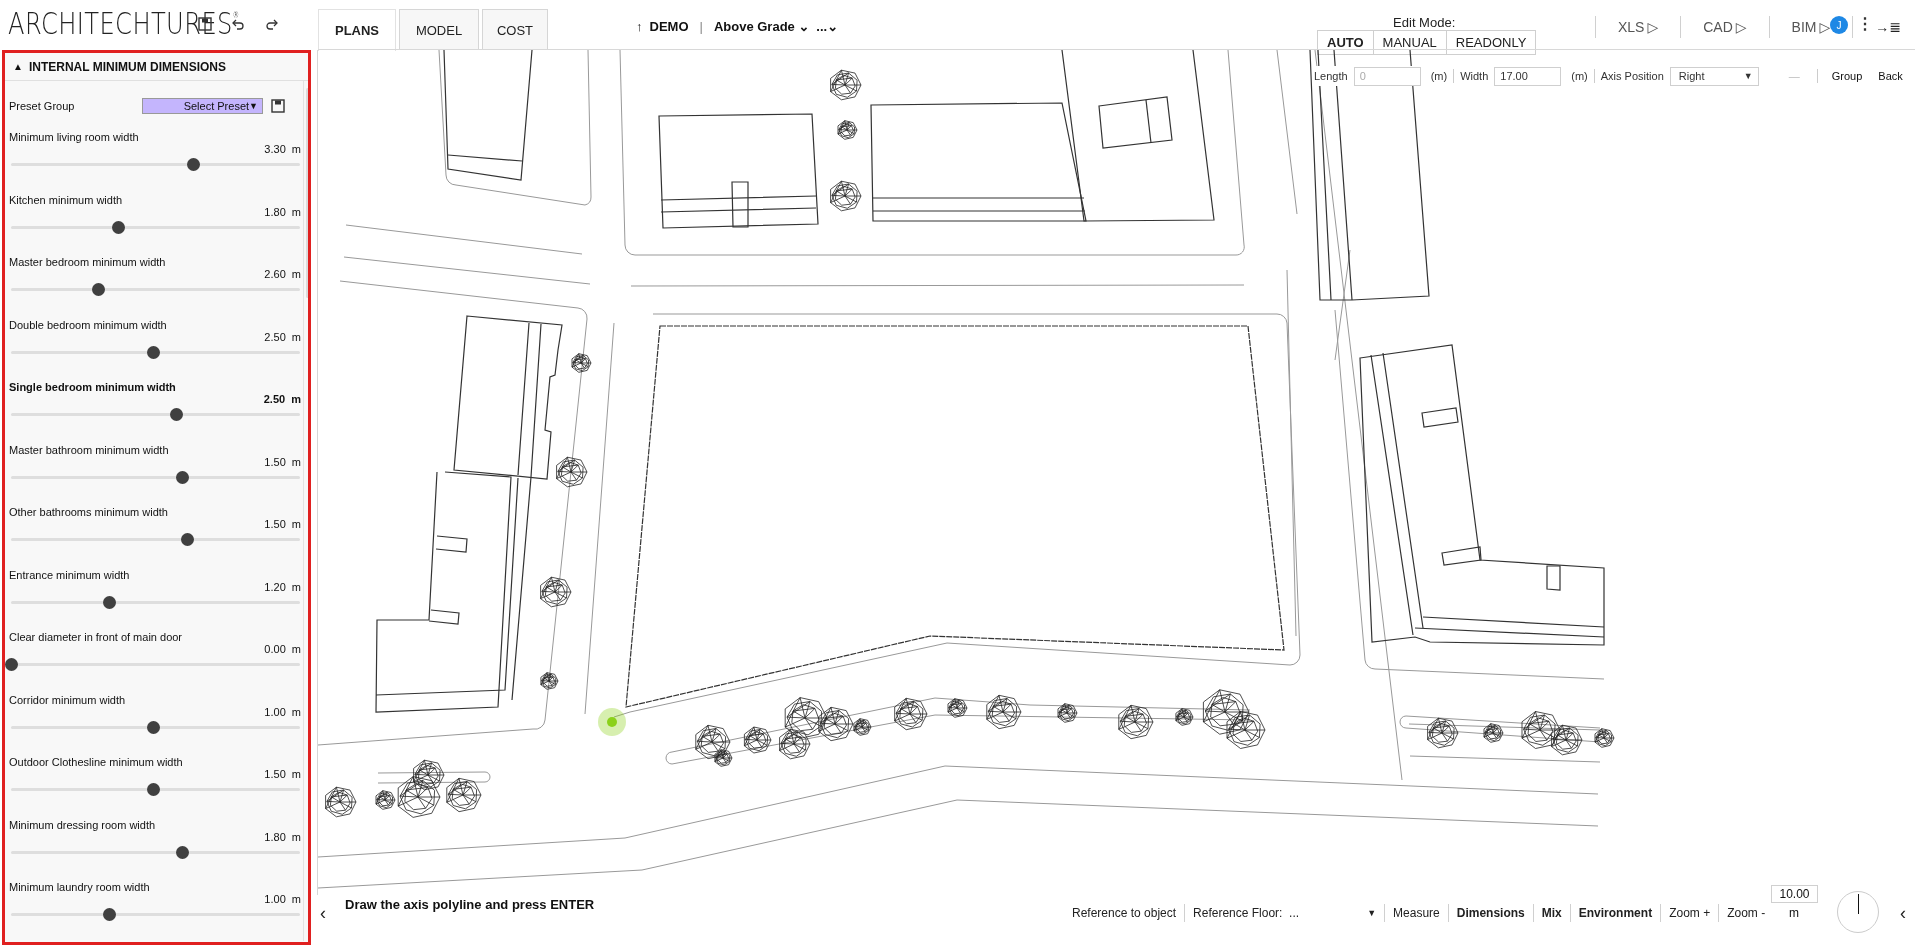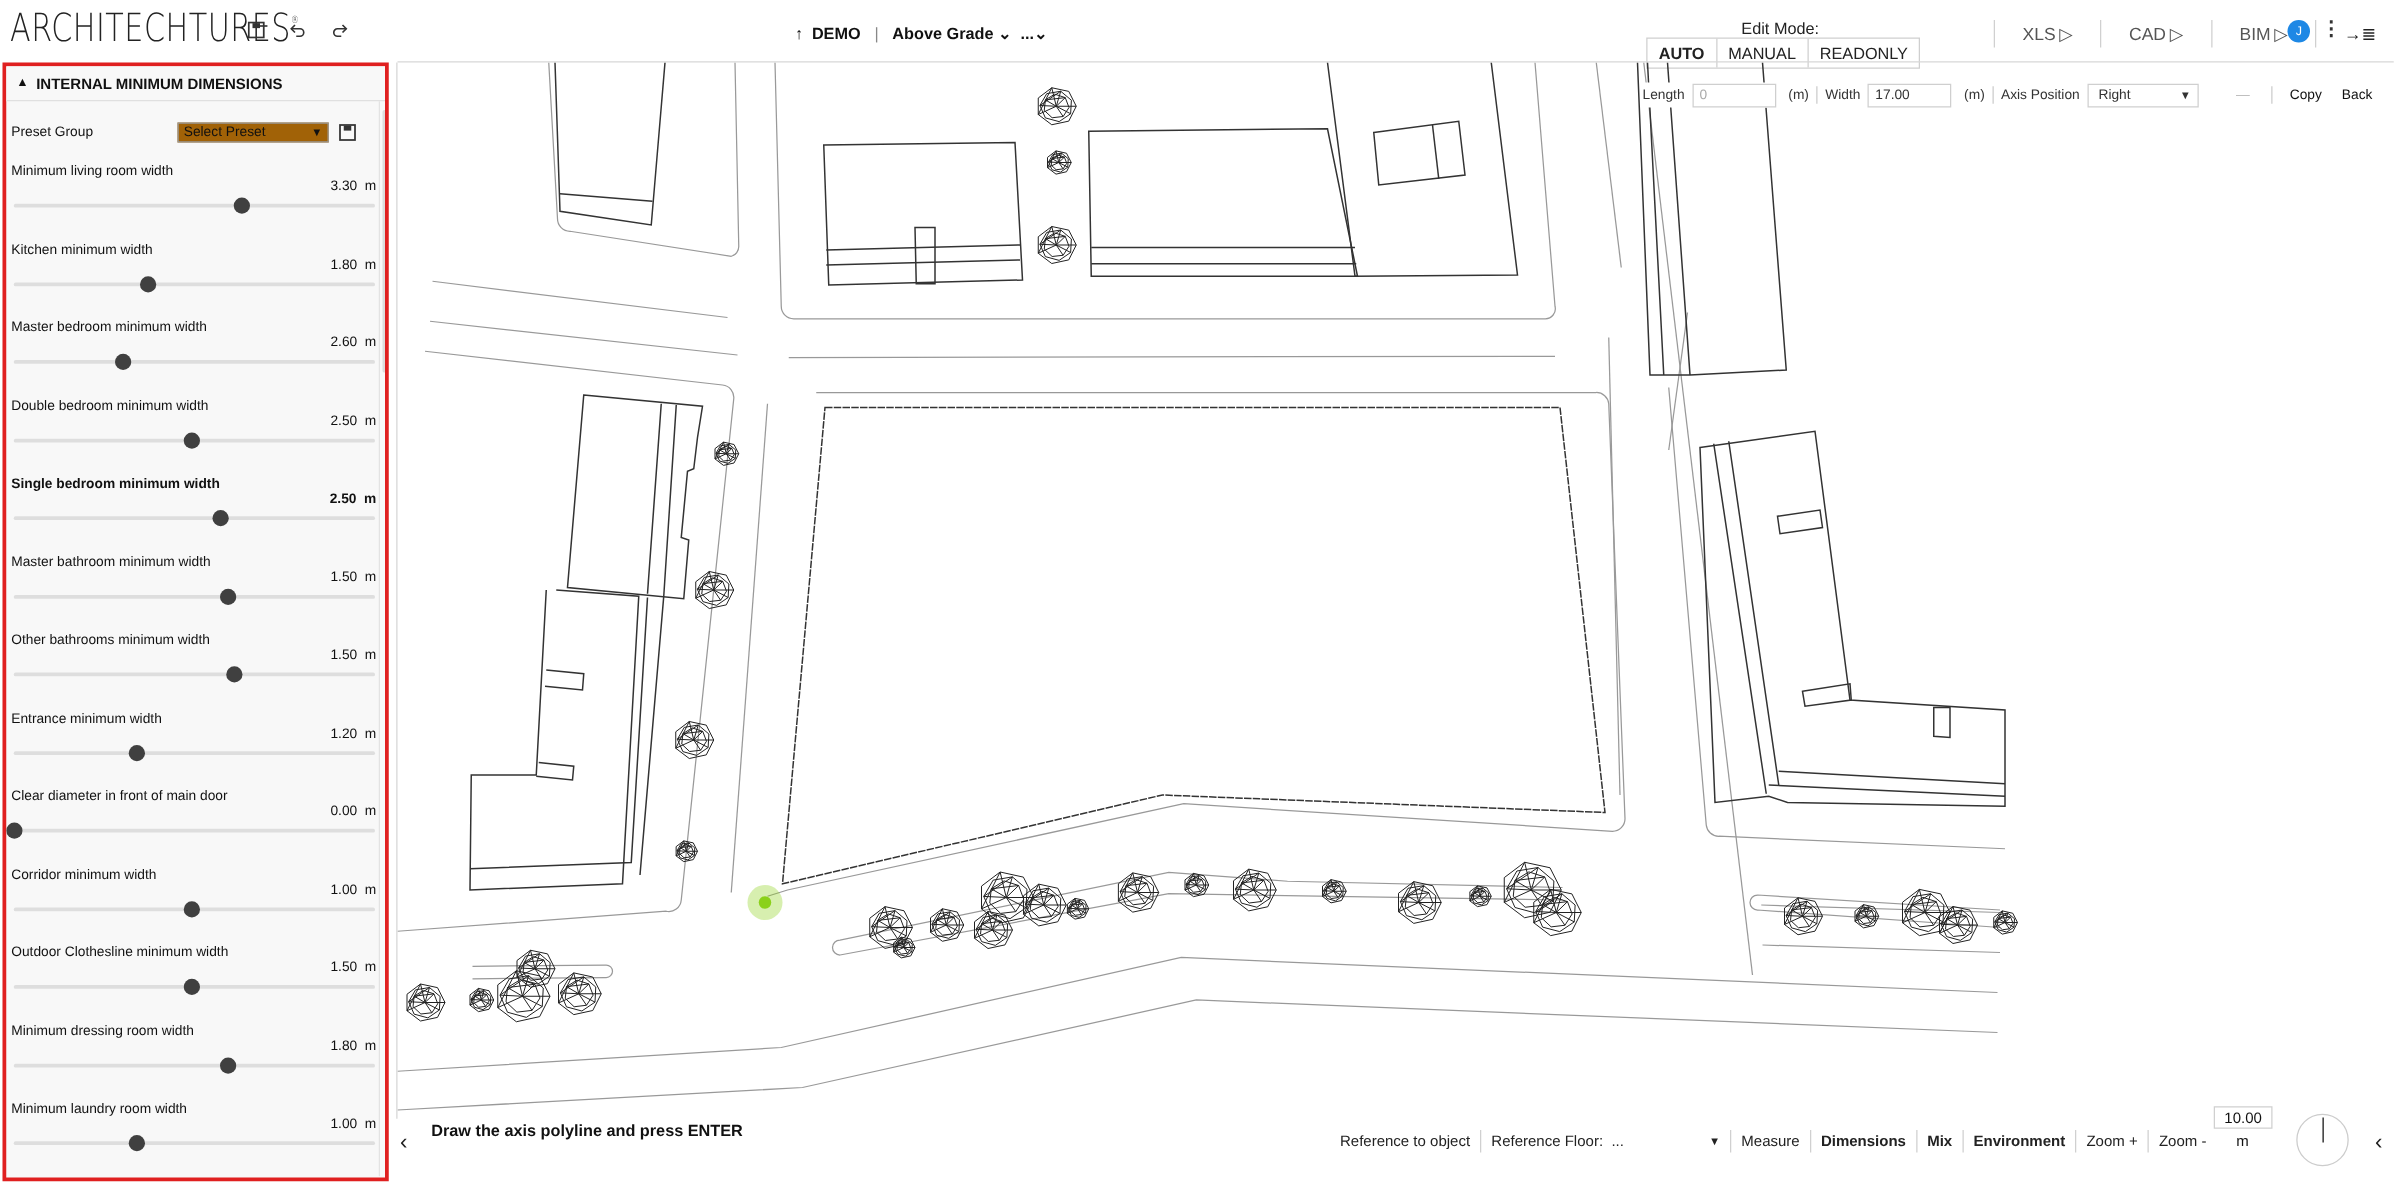--- a/index.html
+++ b/index.html
@@ -38,21 +38,21 @@
   .avatar { position: absolute; left: 1830px; top: 16px; width: 18px; height: 18px; border-radius: 50%; background: #1e88e5;
     color: #fff; font-size: 10px; display: flex; align-items: center; justify-content: center; cursor: pointer; }
   .kebab { position: absolute; left: 1857px; top: 14px; font-size: 16px; font-weight: bold; color: #333; cursor: pointer; line-height: 20px; }
 
   
   #panel { position: absolute; left: 2px; top: 50px; width: 309px; height: 895px; border: 3px solid #e02020; background: #f8f8f8; overflow: hidden; }
   .panel-head { height: 28px; padding-left: 8px; display: flex; align-items: center; gap: 6px; font-size: 12px; font-weight: bold; border-bottom: 1px solid #e0e0e0; background: #f8f8f8; cursor: pointer; }
   .panel-head .chev { font-size: 10px; }
   .preset-row { position: absolute; left: 4px; top: 43px; width: 290px; height: 20px; display: flex; align-items: center; font-size: 11px; }
   .preset-row .lbl { width: 133px; }
-  .preset-select { width: 121px; height: 16px; border: 1px solid #999; background: #a16207; font-size: 11px; display: flex; align-items: center; justify-content: space-between; padding: 0 4px; cursor: pointer; }
+  .preset-select { width: 121px; height: 16px; border: 1px solid #999; background: #c4b5fd; font-size: 11px; display: flex; align-items: center; justify-content: flex-end; padding: 0 4px; cursor: pointer; }
   .preset-save { margin-left: 8px; width: 14px; height: 14px; cursor: pointer; }
   .vscroll { position: absolute; left: 301px; top: 35px; width: 3px; height: 210px; background: #dcdcdc; border-radius: 2px; }
   .panel-rule { position: absolute; left: 298px; top: 28px; width: 1px; height: 860px; background: #e3e3e3; }
 
   .slider-item { position: absolute; left: 4px; width: 292px; height: 62px; }
   .slider-item .name { position: absolute; left: 0; top: 0; font-size: 11px; color: #111; }
   .slider-item .val { position: absolute; right: 0; top: 12px; font-size: 11px; color: #111; word-spacing: 3px; }
   .track { position: absolute; left: 2px; top: 32px; width: 289px; height: 3px; background: #dedede; border-radius: 2px; cursor: pointer; }
   .thumb { position: absolute; top: -5px; width: 13px; height: 13px; border-radius: 50%; background: #404040; margin-left: -6px; cursor: grab; }
 
@@ -104,20 +104,25 @@
         <path d="M2 5 H9 a3 3 0 0 1 0 6 H6" fill="none" stroke="#333" stroke-width="1.3"></path>
       </svg>
   </div>
   <div class="tb-icon" style="left:262px">
     <svg width="14" height="12" viewBox="0 0 14 12">
         <path d="M9 2 L12 5 L9 8" fill="none" stroke="#333" stroke-width="1.3"></path>
         <path d="M12 5 H5 a3 3 0 0 0 0 6 H8" fill="none" stroke="#333" stroke-width="1.3"></path>
       </svg>
   </div>
 
+  <div class="tabs">
+    <div class="tab active">PLANS</div>
+    <div class="tab">MODEL</div>
+    <div class="tab">COST</div>
+  </div>
 
   <div class="project">
     <span>↑</span>
     <span class="b">DEMO</span>
     <span class="sep">|</span>
     <span class="b"><span>Above Grade</span> <span>⌄</span></span>
     <span class="b"><span>...</span><span>⌄</span></span>
   </div>
 
   <div class="editmode">
@@ -535,21 +540,21 @@
   <input class="inp" value="17.00" style="">
   <span class="unit">(m)</span>
   <span class="vsep"></span>
   <span class="lbl">Axis Position</span>
   <div class="sel">
       <span>Right</span>
       <span style="font-size:9px">▼</span>
     </div>
   <span class="dash">—</span>
   <span class="vsep"></span>
-  <span class="btn">Copy</span>
+  <span class="btn">Group</span>
   <span class="btn">Back</span>
 </div>
 
 <div class="back-chev">‹</div>
 <div class="prompt">Draw the axis polyline and press ENTER</div>
 
 <div class="statusbar">
   <div class="item">Reference to object</div>
   <div class="item floor">
     <span><span>Reference Floor:</span>&nbsp;&nbsp;<span>...</span></span>

